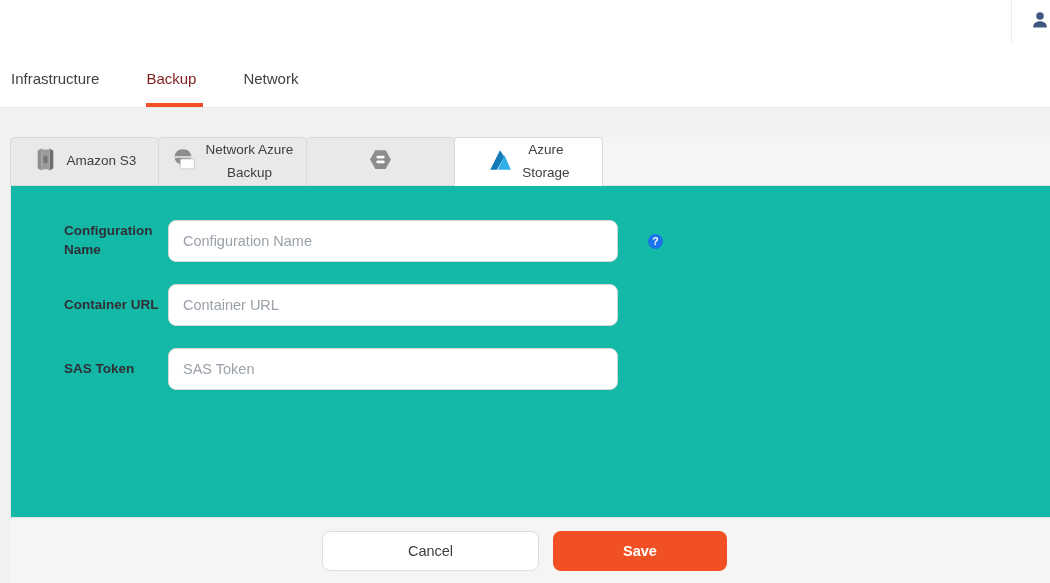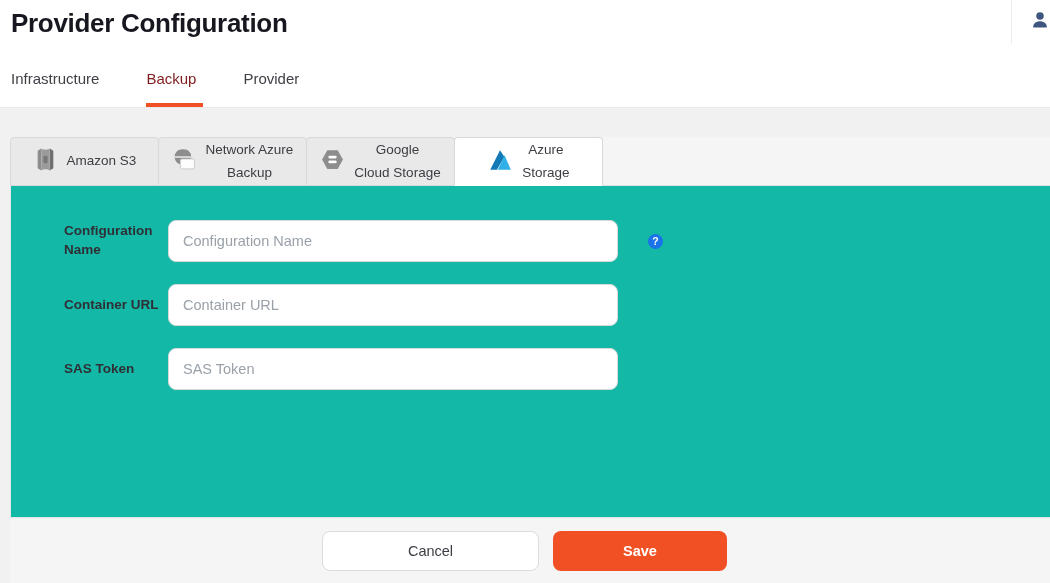--- a/index.html
+++ b/index.html
@@ -179,41 +179,40 @@
     background:#F05023;
     border:none;
     color:#ffffff;
     font-weight:bold;
   }
 </style>
 </head>
 <body>
 
 <div class="header">
-  <div class="page-title">Provider Configuration</div>
 
   <div class="header-divider"></div>
 
   <div class="user-icon">
     <svg width="18" height="18" viewBox="0 0 24 24">
       <circle cx="12" cy="6.5" r="5" fill="#3E5680"></circle>
       <path d="M12 13.5c-5.2 0-9 3.1-9 7v1.5h18V20.5c0-3.9-3.8-7-9-7z" fill="#3E5680"></path>
     </svg>
   </div>
 
   <div class="nav-tabs">
     <div class="nav-tab">
       <span>Infrastructure</span>
     </div>
     <div class="nav-tab active">
       <span>Backup</span>
       <div class="nav-underline"></div>
     </div>
     <div class="nav-tab">
-      <span>Provider</span>
+      <span>Network</span>
     </div>
   </div>
 </div>
 
 <div class="main">
 
   <div class="tabstrip">
 
     <div class="ptab">
       <span>
@@ -245,24 +244,20 @@
     </div>
 
     <div class="ptab">
       <span>
         <svg width="25" height="25" viewBox="0 0 24 24">
           <polygon points="7,3 17,3 22,12 17,21 7,21 2,12" fill="#8d8d8d"></polygon>
           <rect x="8" y="8.3" width="8" height="2.8" rx="1.4" fill="#ffffff"></rect>
           <rect x="8" y="12.9" width="8" height="2.8" rx="1.4" fill="#ffffff"></rect>
         </svg>
       </span>
-      <span class="ptab-label">
-        <span class="ptab-line">Google</span>
-        <span class="ptab-line">Cloud Storage</span>
-      </span>
     </div>
 
     <div class="ptab active">
       <span>
         <svg width="26" height="26" viewBox="0 0 24 24">
           <polygon points="3,21 12,3 16,9 9.2,21" fill="#1479B7"></polygon>
           <polygon points="10,21 16.2,7.5 22,21" fill="#31B0E8"></polygon>
         </svg>
       </span>
       <span class="ptab-label">

